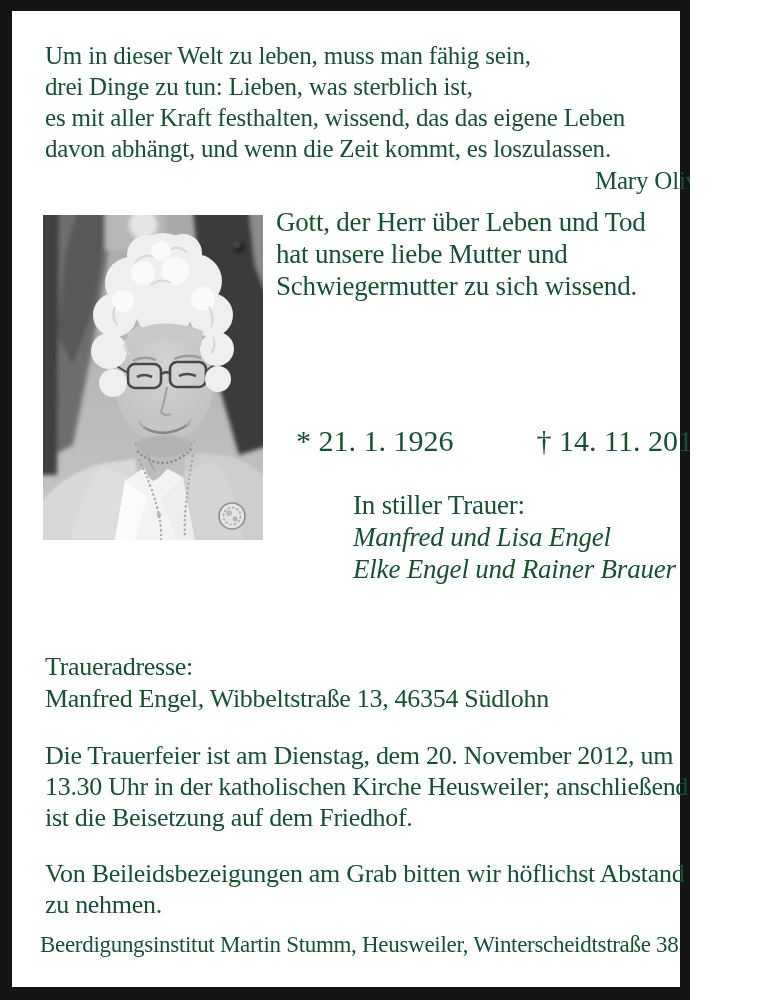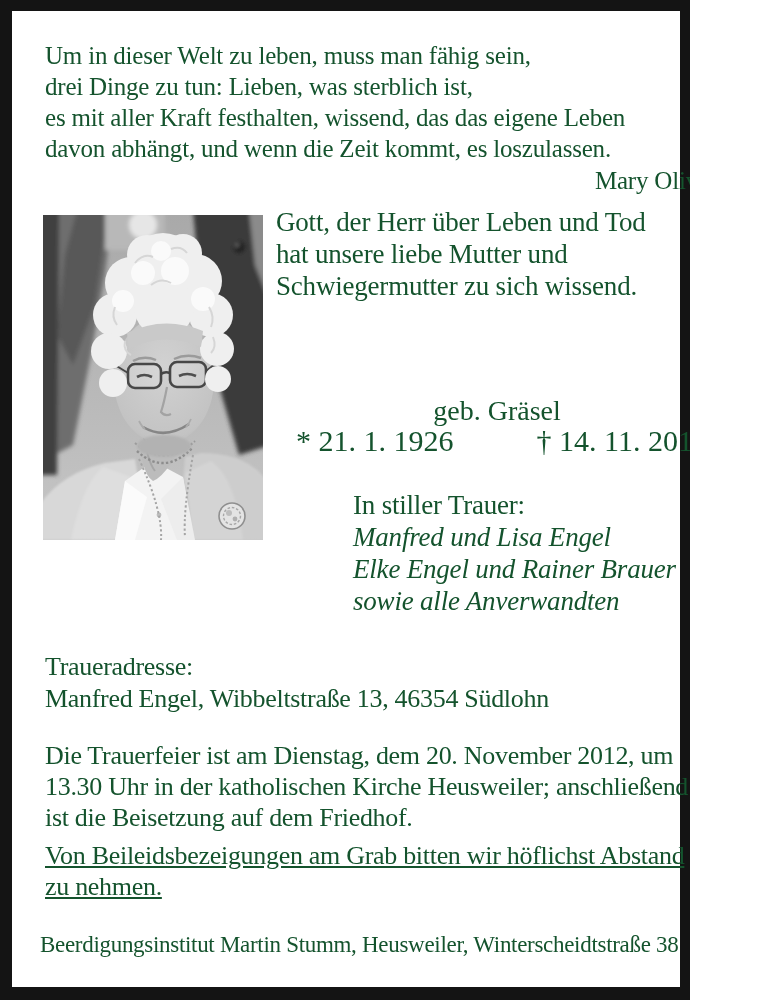--- a/index.html
+++ b/index.html
@@ -48,21 +48,21 @@
     left:353px;top:489px;width:370px;
     font-size:27px;line-height:32px;white-space:nowrap;letter-spacing:-0.2px;
   }
   .mourners .mourner-name{font-style:italic;}
   .address,.service,.condolence{
     left:45px;width:690px;
     font-size:26px;line-height:32px;white-space:nowrap;letter-spacing:-0.3px;
   }
   .address{top:651px;}
   .service{top:728px;line-height:31px;margin-top:12px;}
-  .condolence{top:840px;line-height:31px;text-decoration:underline;}
+  .condolence{top:858px;line-height:31px;}
   .funeral-home{
     left:40px;top:931px;width:690px;
     font-size:23px;line-height:27px;white-space:nowrap;letter-spacing:-0.3px;
   }
   .line{display:block;}
 </style>
 </head>
 <body>
 
 <div class="page">
@@ -195,31 +195,29 @@
       </g>
     </svg>
   </div>
 
   <div class="intro abs">
     <span class="line">Gott, der Herr über Leben und Tod</span>
     <span class="line">hat unsere liebe Mutter und</span>
     <span class="line">Schwiegermutter zu sich wissend.</span>
   </div>
 
-  <div class="maiden abs">geb. Gräsel</div>
   <div class="dates abs">
     <span>* 21. 1. 1926</span>
     <span>† 14. 11. 2012</span>
   </div>
 
   <div class="mourners abs">
     <span class="line">In stiller Trauer:</span>
     <span class="line mourner-name">Manfred und Lisa Engel</span>
     <span class="line mourner-name">Elke Engel und Rainer Brauer</span>
-    <span class="line mourner-name">sowie alle Anverwandten</span>
   </div>
 
   <div class="address abs">
     <span class="line">Traueradresse:</span>
     <span class="line">Manfred Engel, Wibbeltstraße 13, 46354 Südlohn</span>
   </div>
 
   <div class="service abs">
     <span class="line">Die Trauerfeier ist am Dienstag, dem 20. November 2012, um</span>
     <span class="line">13.30 Uhr in der katholischen Kirche Heusweiler; anschließend</span>

